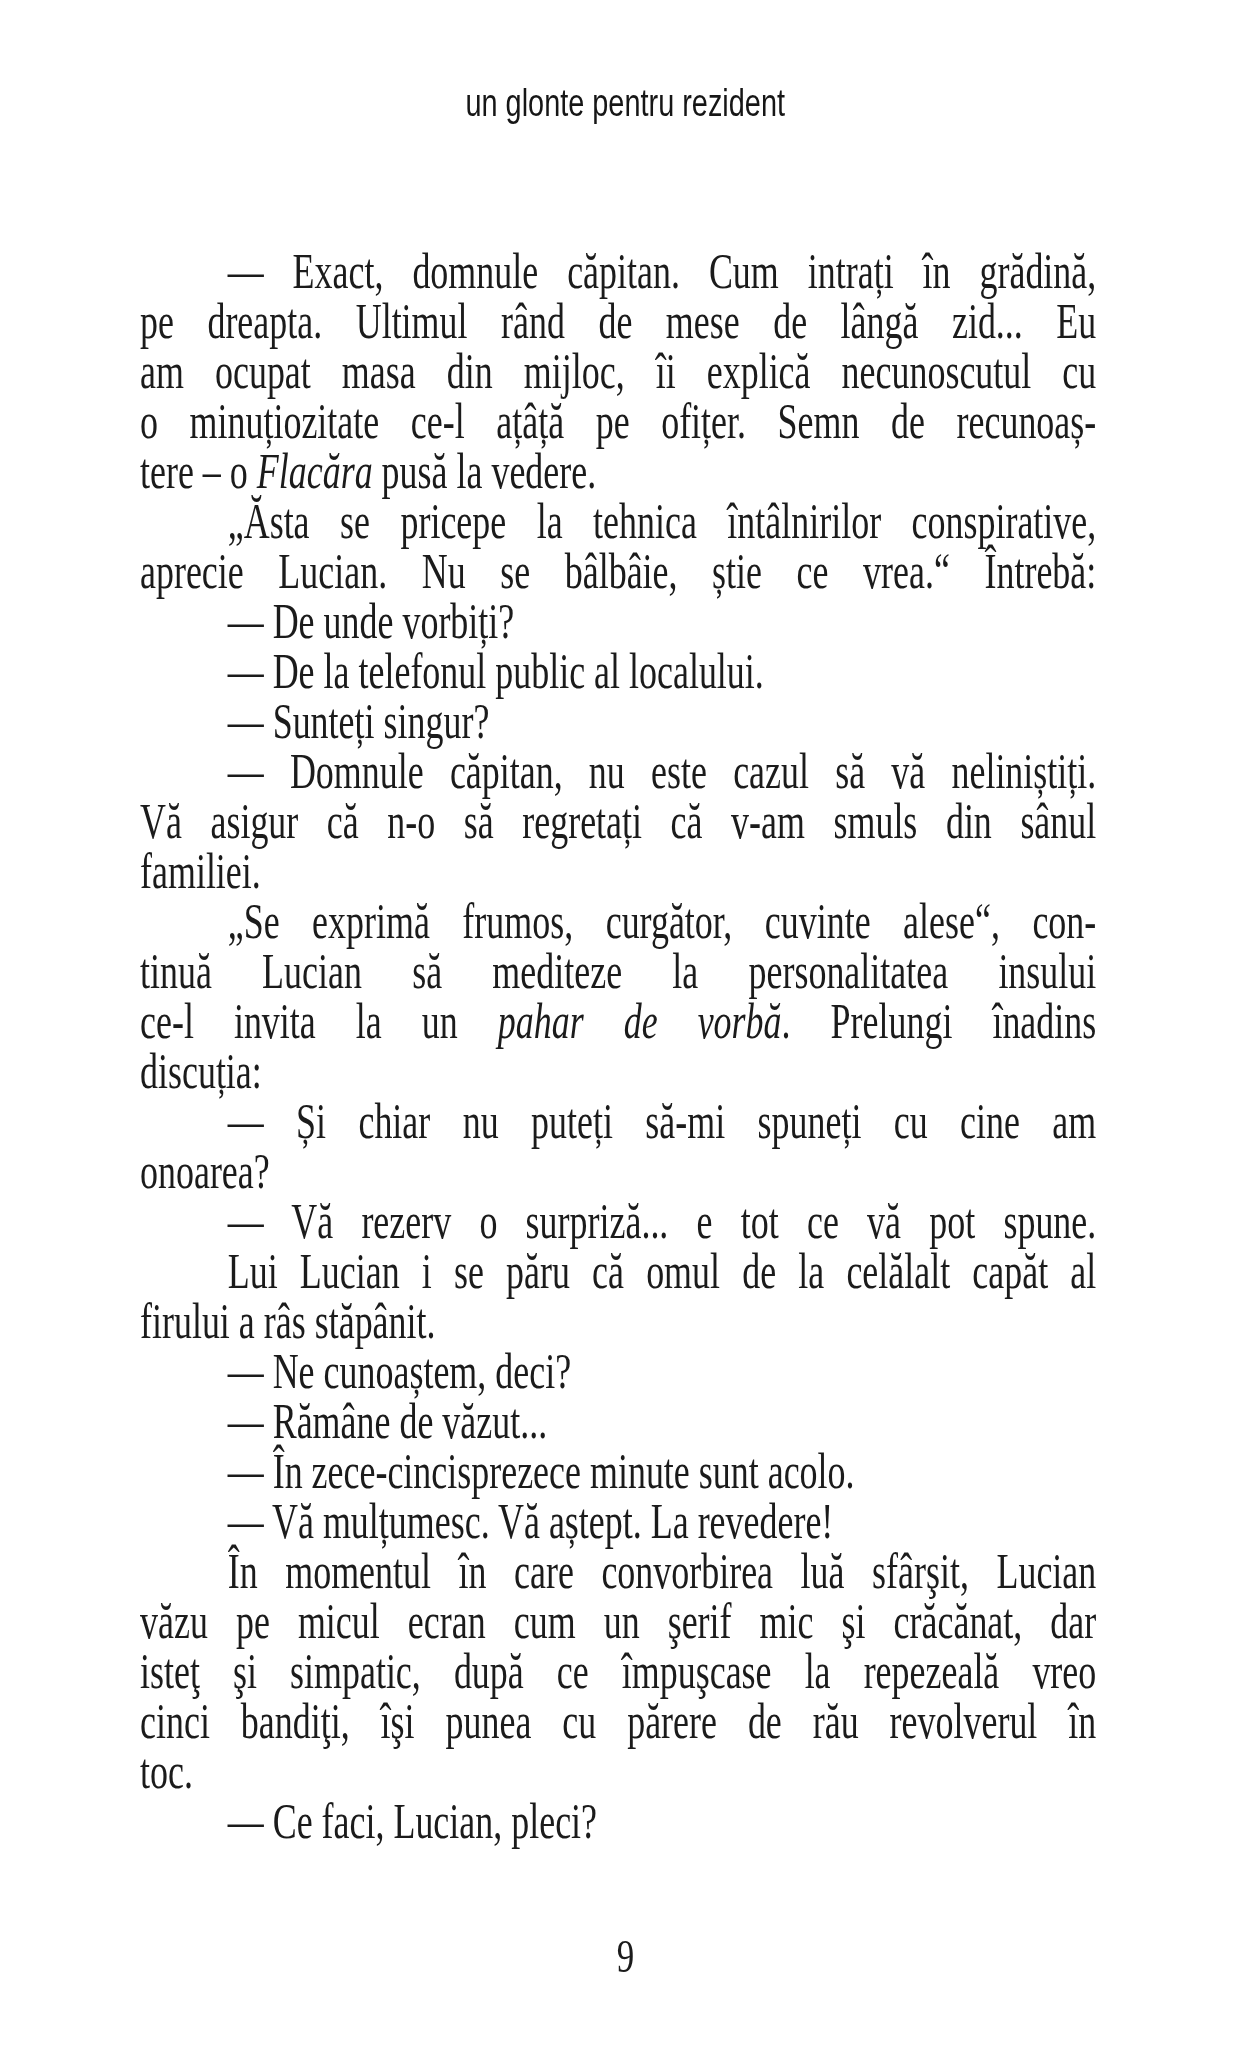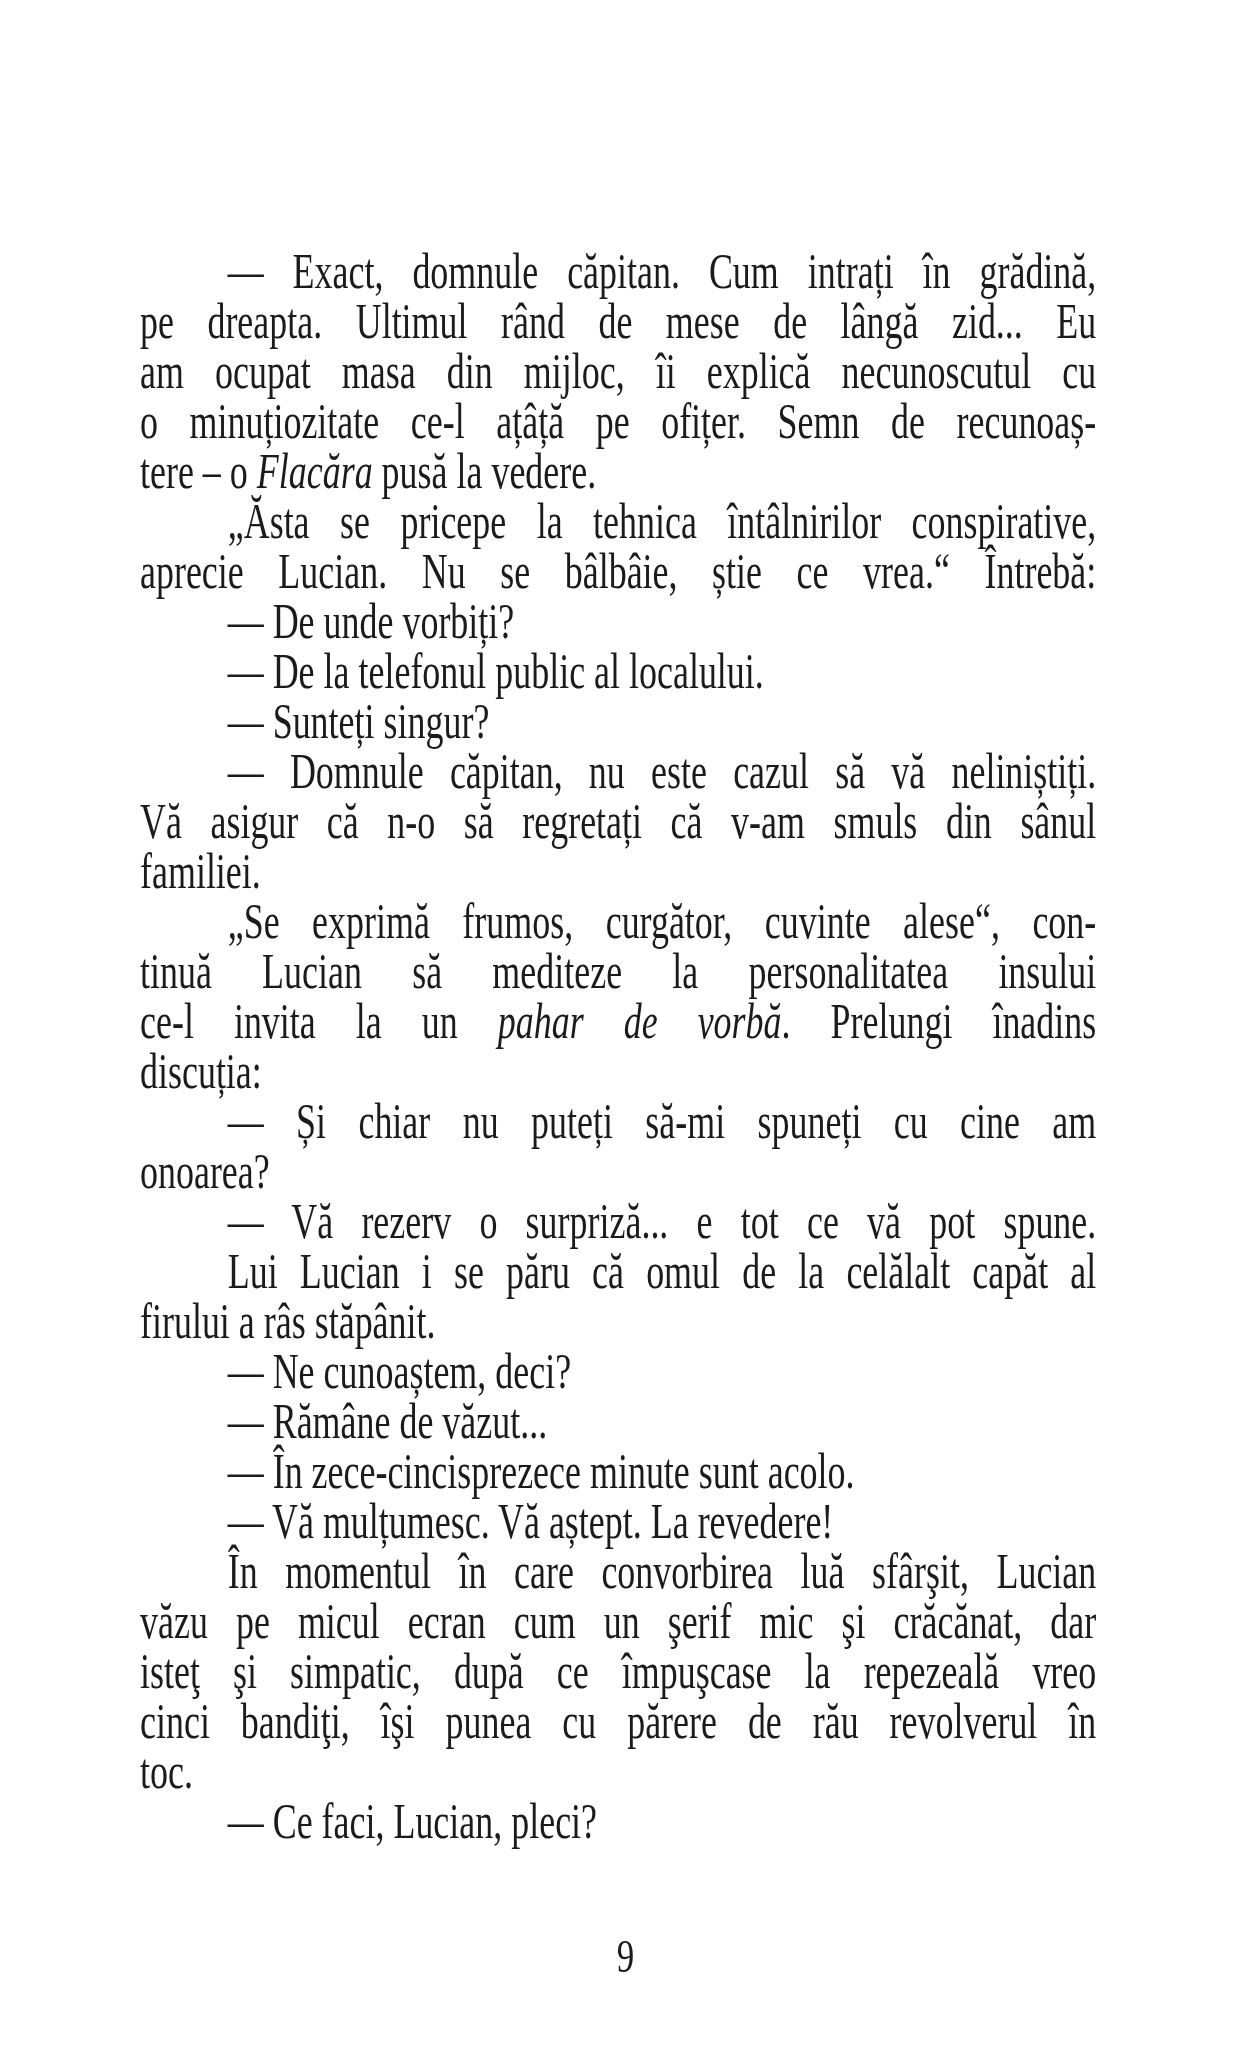--- a/index.html
+++ b/index.html
@@ -72,20 +72,23 @@
     font-size: 46px;
     line-height: 50px;
     color: #1b1b1b;
   }
 </style>
 </head>
 <body>
 
 <div class="page">
 
+  <div class="running-header">
+    <span class="condense">un glonte pentru rezident</span>
+  </div>
 
   <div class="textblock">
       <div class="line indent justify"><span>— Exact, domnule căpitan. Cum intrați în grădină,</span></div>
       <div class="line justify"><span>pe dreapta. Ultimul rând de mese de lângă zid... Eu</span></div>
       <div class="line justify"><span>am ocupat masa din mijloc, îi explică necunoscutul cu</span></div>
       <div class="line justify"><span>o minuțiozitate ce-l ațâță pe ofițer. Semn de recunoaș-</span></div>
       <div class="line"><span>tere – o </span><em>Flacăra</em><span> pusă la vedere.</span></div>
       <div class="line indent justify"><span>„Ăsta se pricepe la tehnica întâlnirilor conspirative,</span></div>
       <div class="line justify"><span>aprecie Lucian. Nu se bâlbâie, știe ce vrea.“ Întrebă:</span></div>
       <div class="line indent"><span>— De unde vorbiți?</span></div>

